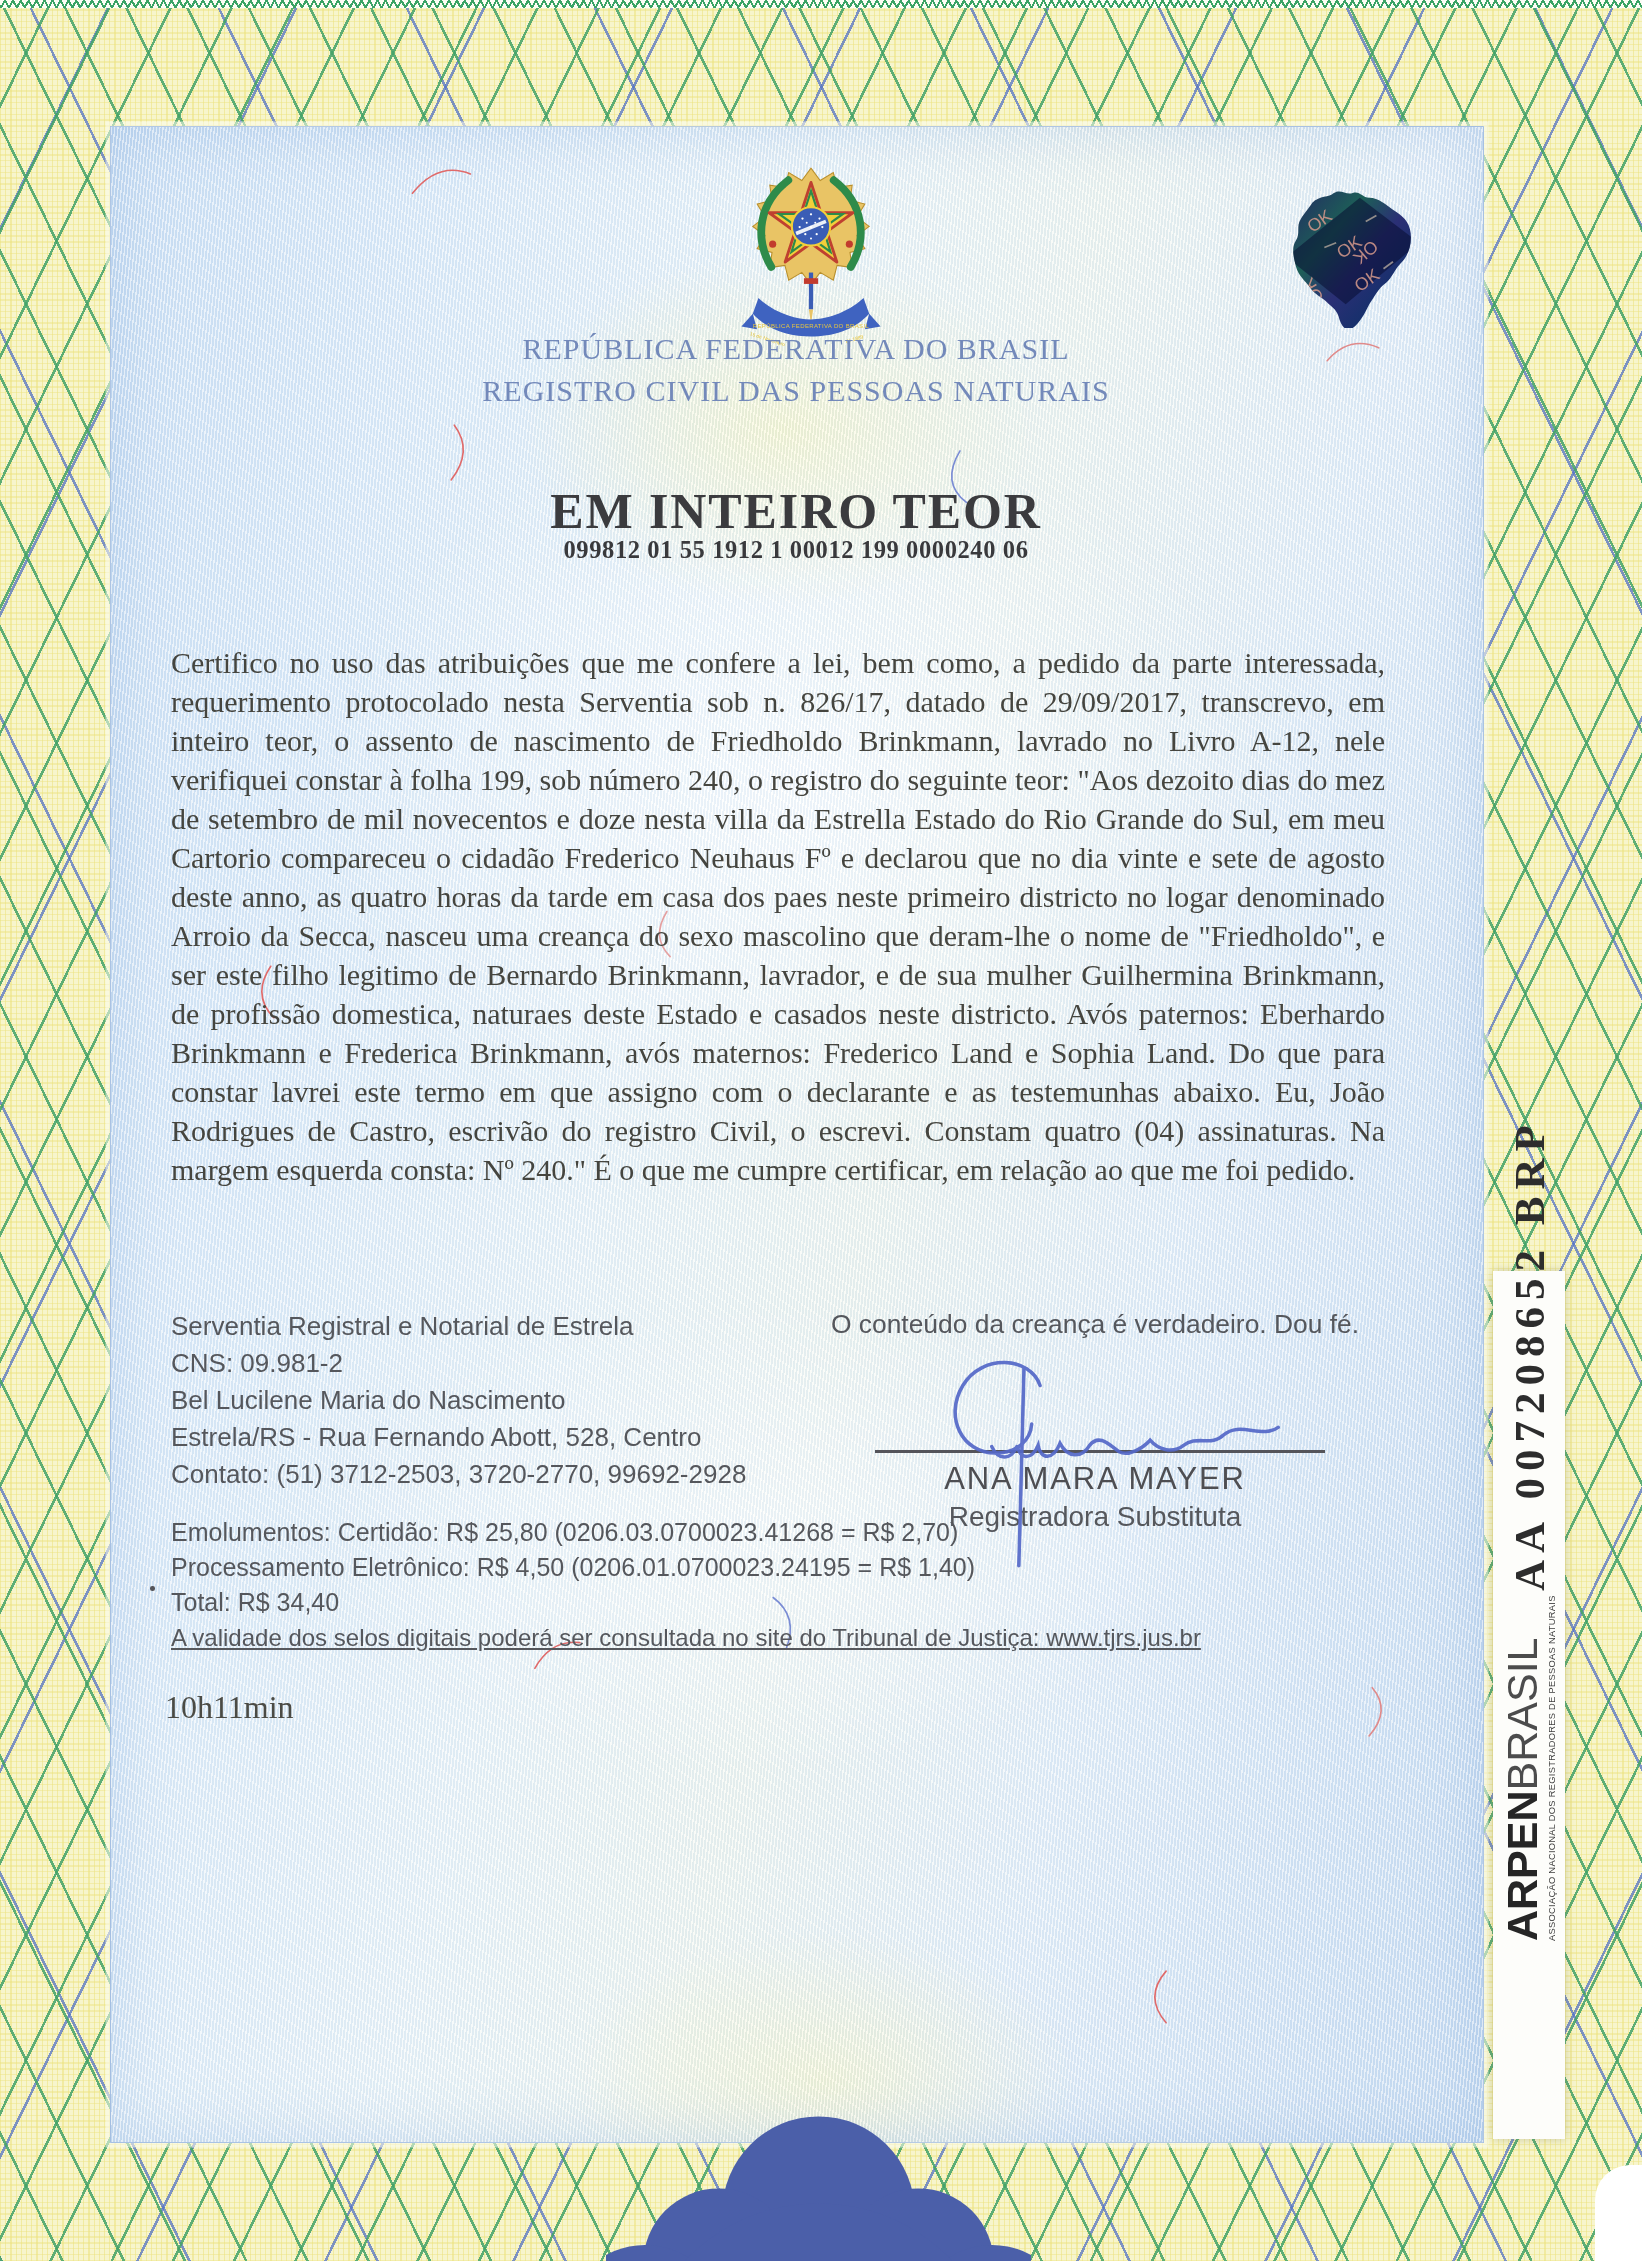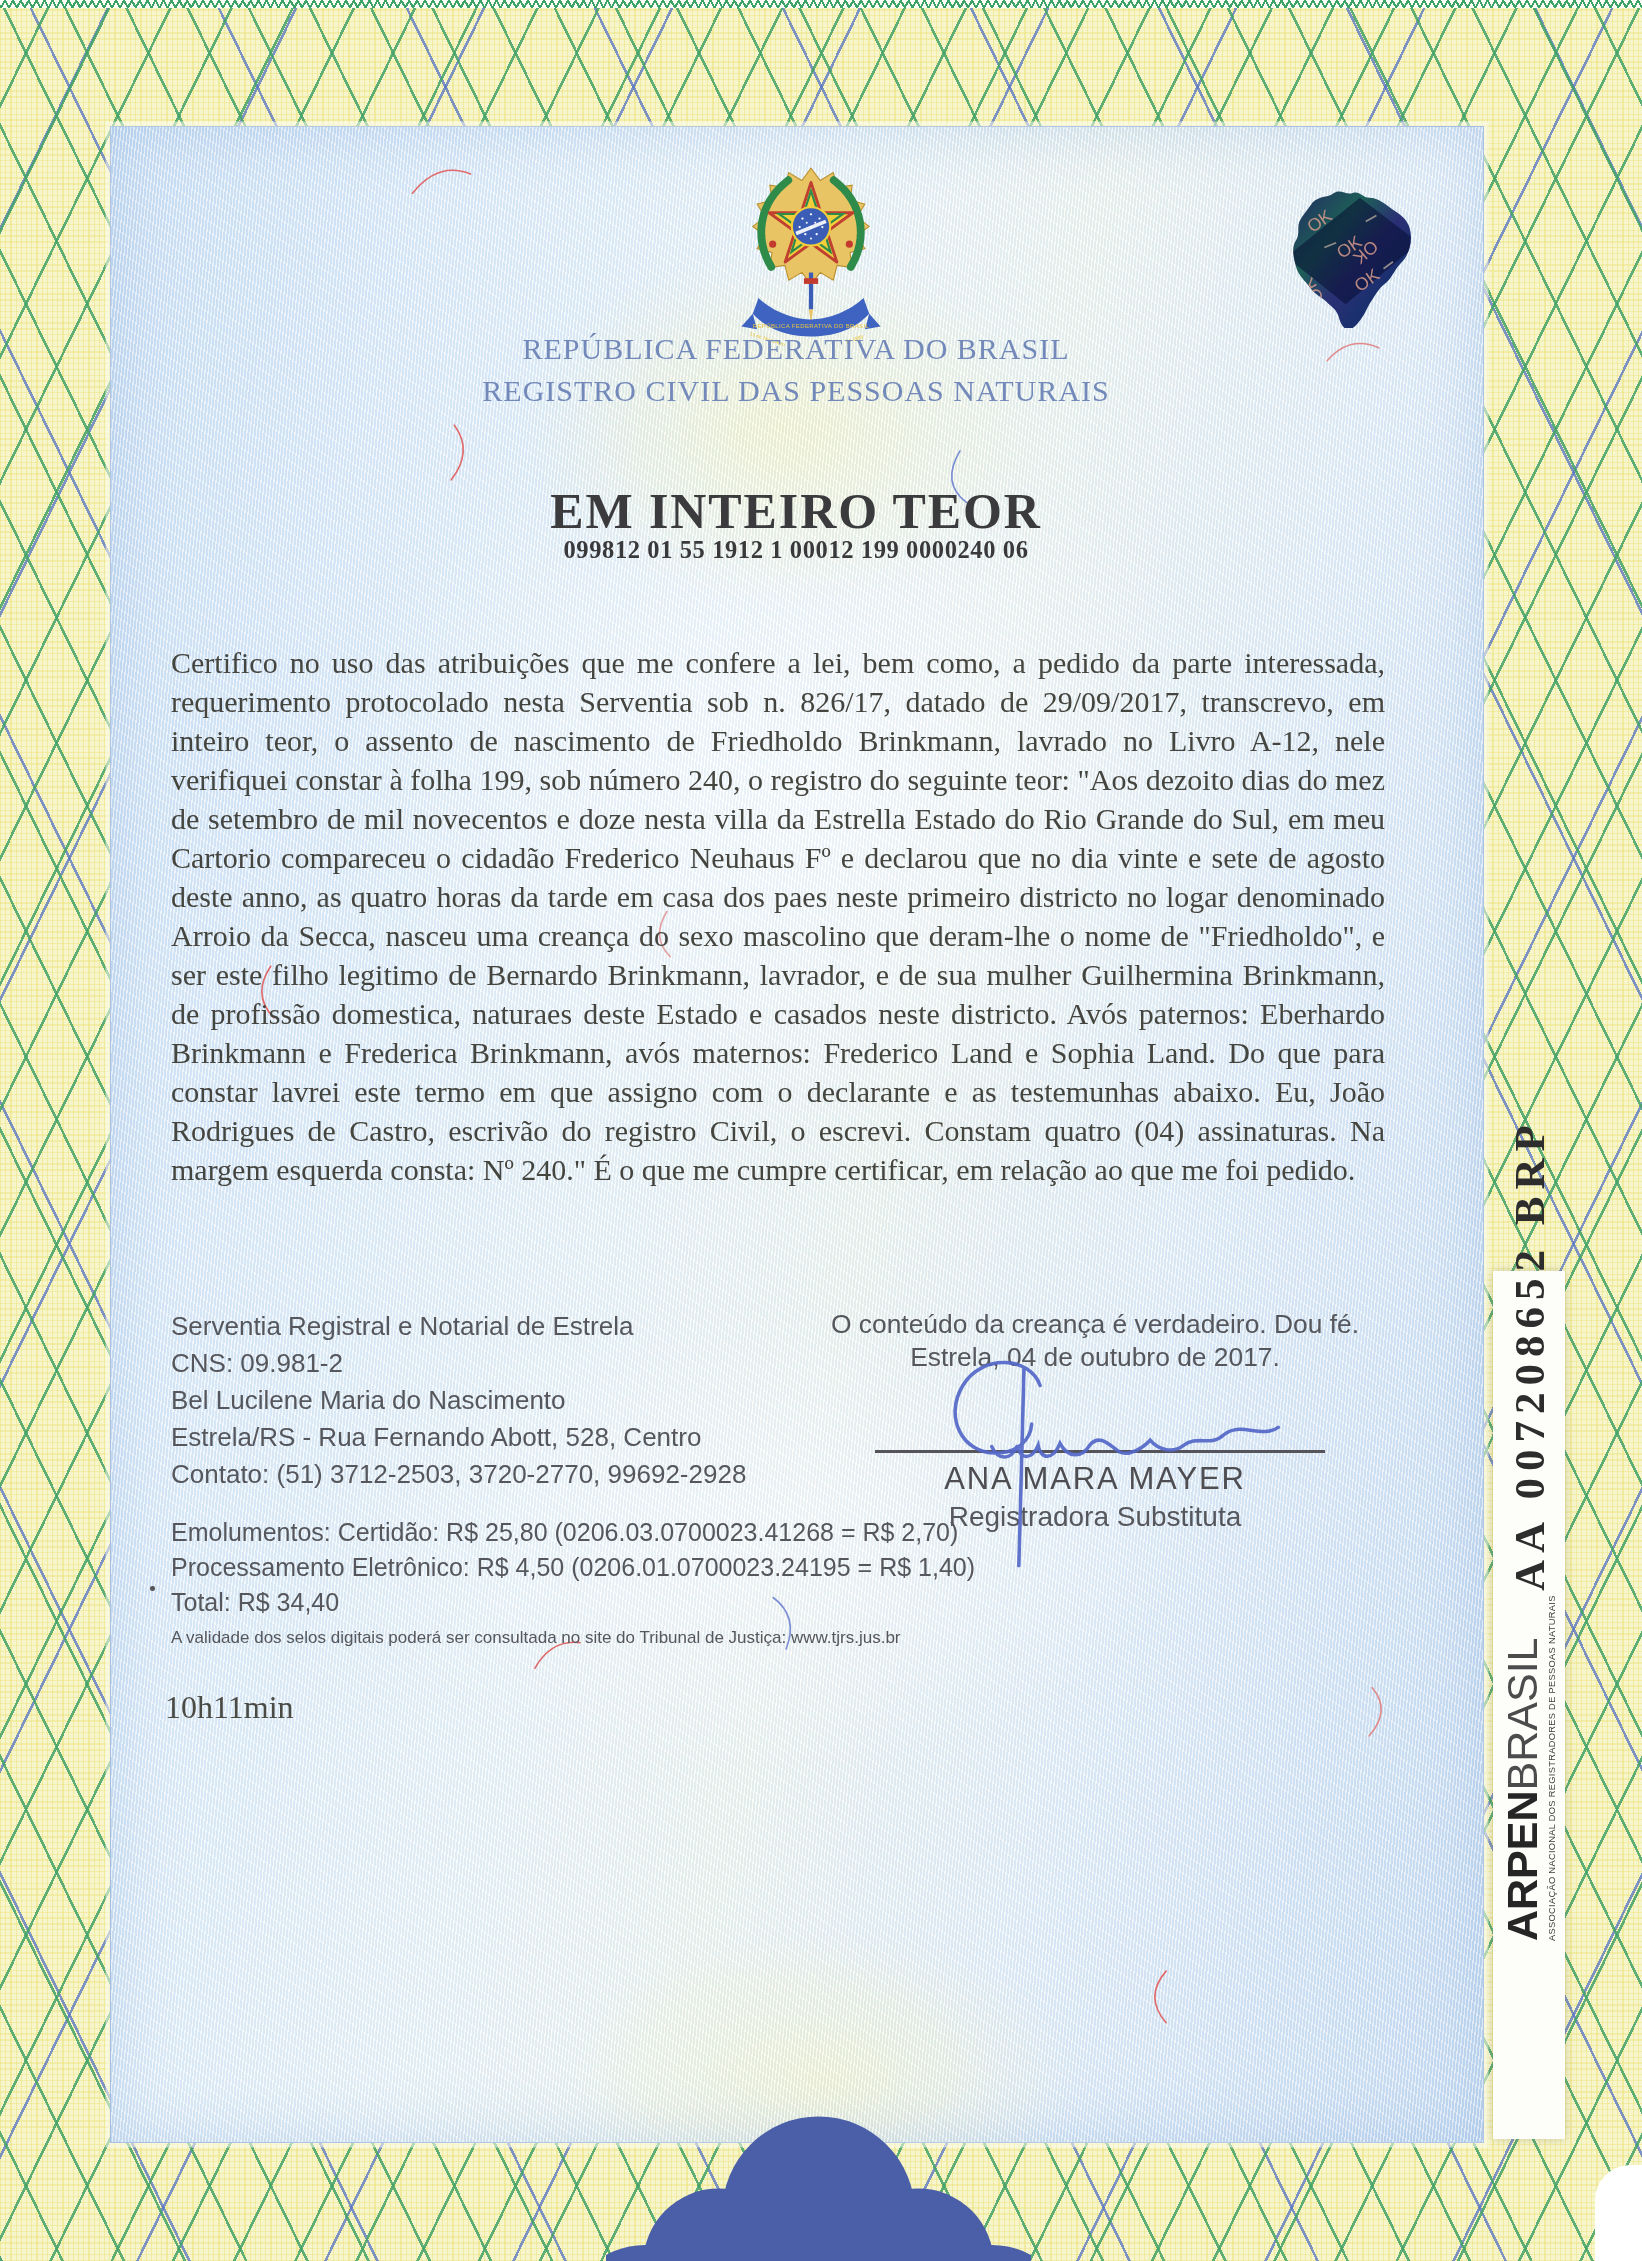--- a/index.html
+++ b/index.html
@@ -53,21 +53,21 @@
   }
   
   .sans{font-family:"Liberation Sans","DejaVu Sans",sans-serif; color:#55575c;}
   .office{left:171px; top:1308px; width:580px; z-index:3; font-size:26px; line-height:37px;}
   .attest{left:818px; top:1308px; width:554px; text-align:center; z-index:3; font-size:26.4px; line-height:33px;}
   .sig-rule{left:875px; top:1450px; width:450px; height:2.6px; background:#54545a; z-index:3;}
   .signer-name{left:818px; top:1461px; width:554px; text-align:center; font-size:31px; letter-spacing:1.9px; z-index:3; color:#4e4e52;}
   .signer-role{left:818px; top:1501px; width:554px; text-align:center; font-size:28px; z-index:3;}
   .sig-svg{left:921px; top:1350px; width:399px; height:219px; z-index:4; overflow:visible;}
   .fees{left:171px; top:1515px; width:1127px; z-index:3; font-size:25px; line-height:35px;}
-  .fees .small{font-size:17px;}
+  .fees .small{font-size:24px;text-decoration:underline;}
   .stray-dot{left:150px; top:1586px; width:4.5px; height:4.5px; border-radius:50%; background:#55555a; z-index:3;}
   .scan-time{left:165px; top:1661px; font-size:32px; color:#4b4b45; z-index:3;margin-top:28px;}
   
   .vstrip{
     left:1493px; top:2139px; width:868px; height:72px; z-index:5;
     transform:rotate(-90deg); transform-origin:0 0;
     background:#fdfdfa; box-shadow:0 0 9px rgba(120,120,90,.35);
     display:flex; align-items:center;
   }
   .brand{margin-left:198px; width:233px; display:flex; flex-direction:column; justify-content:center;}
@@ -191,21 +191,20 @@
   <div class="abs sans office">
     <div>Serventia Registral e Notarial de Estrela</div>
     <div>CNS: 09.981-2</div>
     <div>Bel Lucilene Maria do Nascimento</div>
     <div>Estrela/RS - Rua Fernando Abott, 528, Centro</div>
     <div>Contato: (51) 3712-2503, 3720-2770, 99692-2928</div>
   </div>
 
   <div class="abs sans attest">
     <div>O conteúdo da creança é verdadeiro. Dou fé.</div>
-    <div>Estrela, 04 de outubro de 2017.</div>
   </div>
 
   <svg class="abs sig-svg" viewBox="0 0 620 340">
     <g fill="none" stroke="#5468c8" stroke-width="5.5" stroke-linecap="round" opacity=".92">
       <path d="M185,55 C170,10 95,5 65,55 C35,105 65,160 115,160 C150,160 170,140 172,115"></path>
       <path d="M160,28 C158,120 155,230 152,335"></path>
       <path d="M110,150 C120,172 140,172 150,148 C152,170 172,172 182,148 C186,170 205,172 216,145 C228,168 250,168 262,148 C278,128 295,150 308,158 C322,166 345,152 356,140 C368,154 390,162 408,148 C428,132 452,150 470,132 C495,110 530,138 555,120"></path>
     </g>
   </svg>
 

